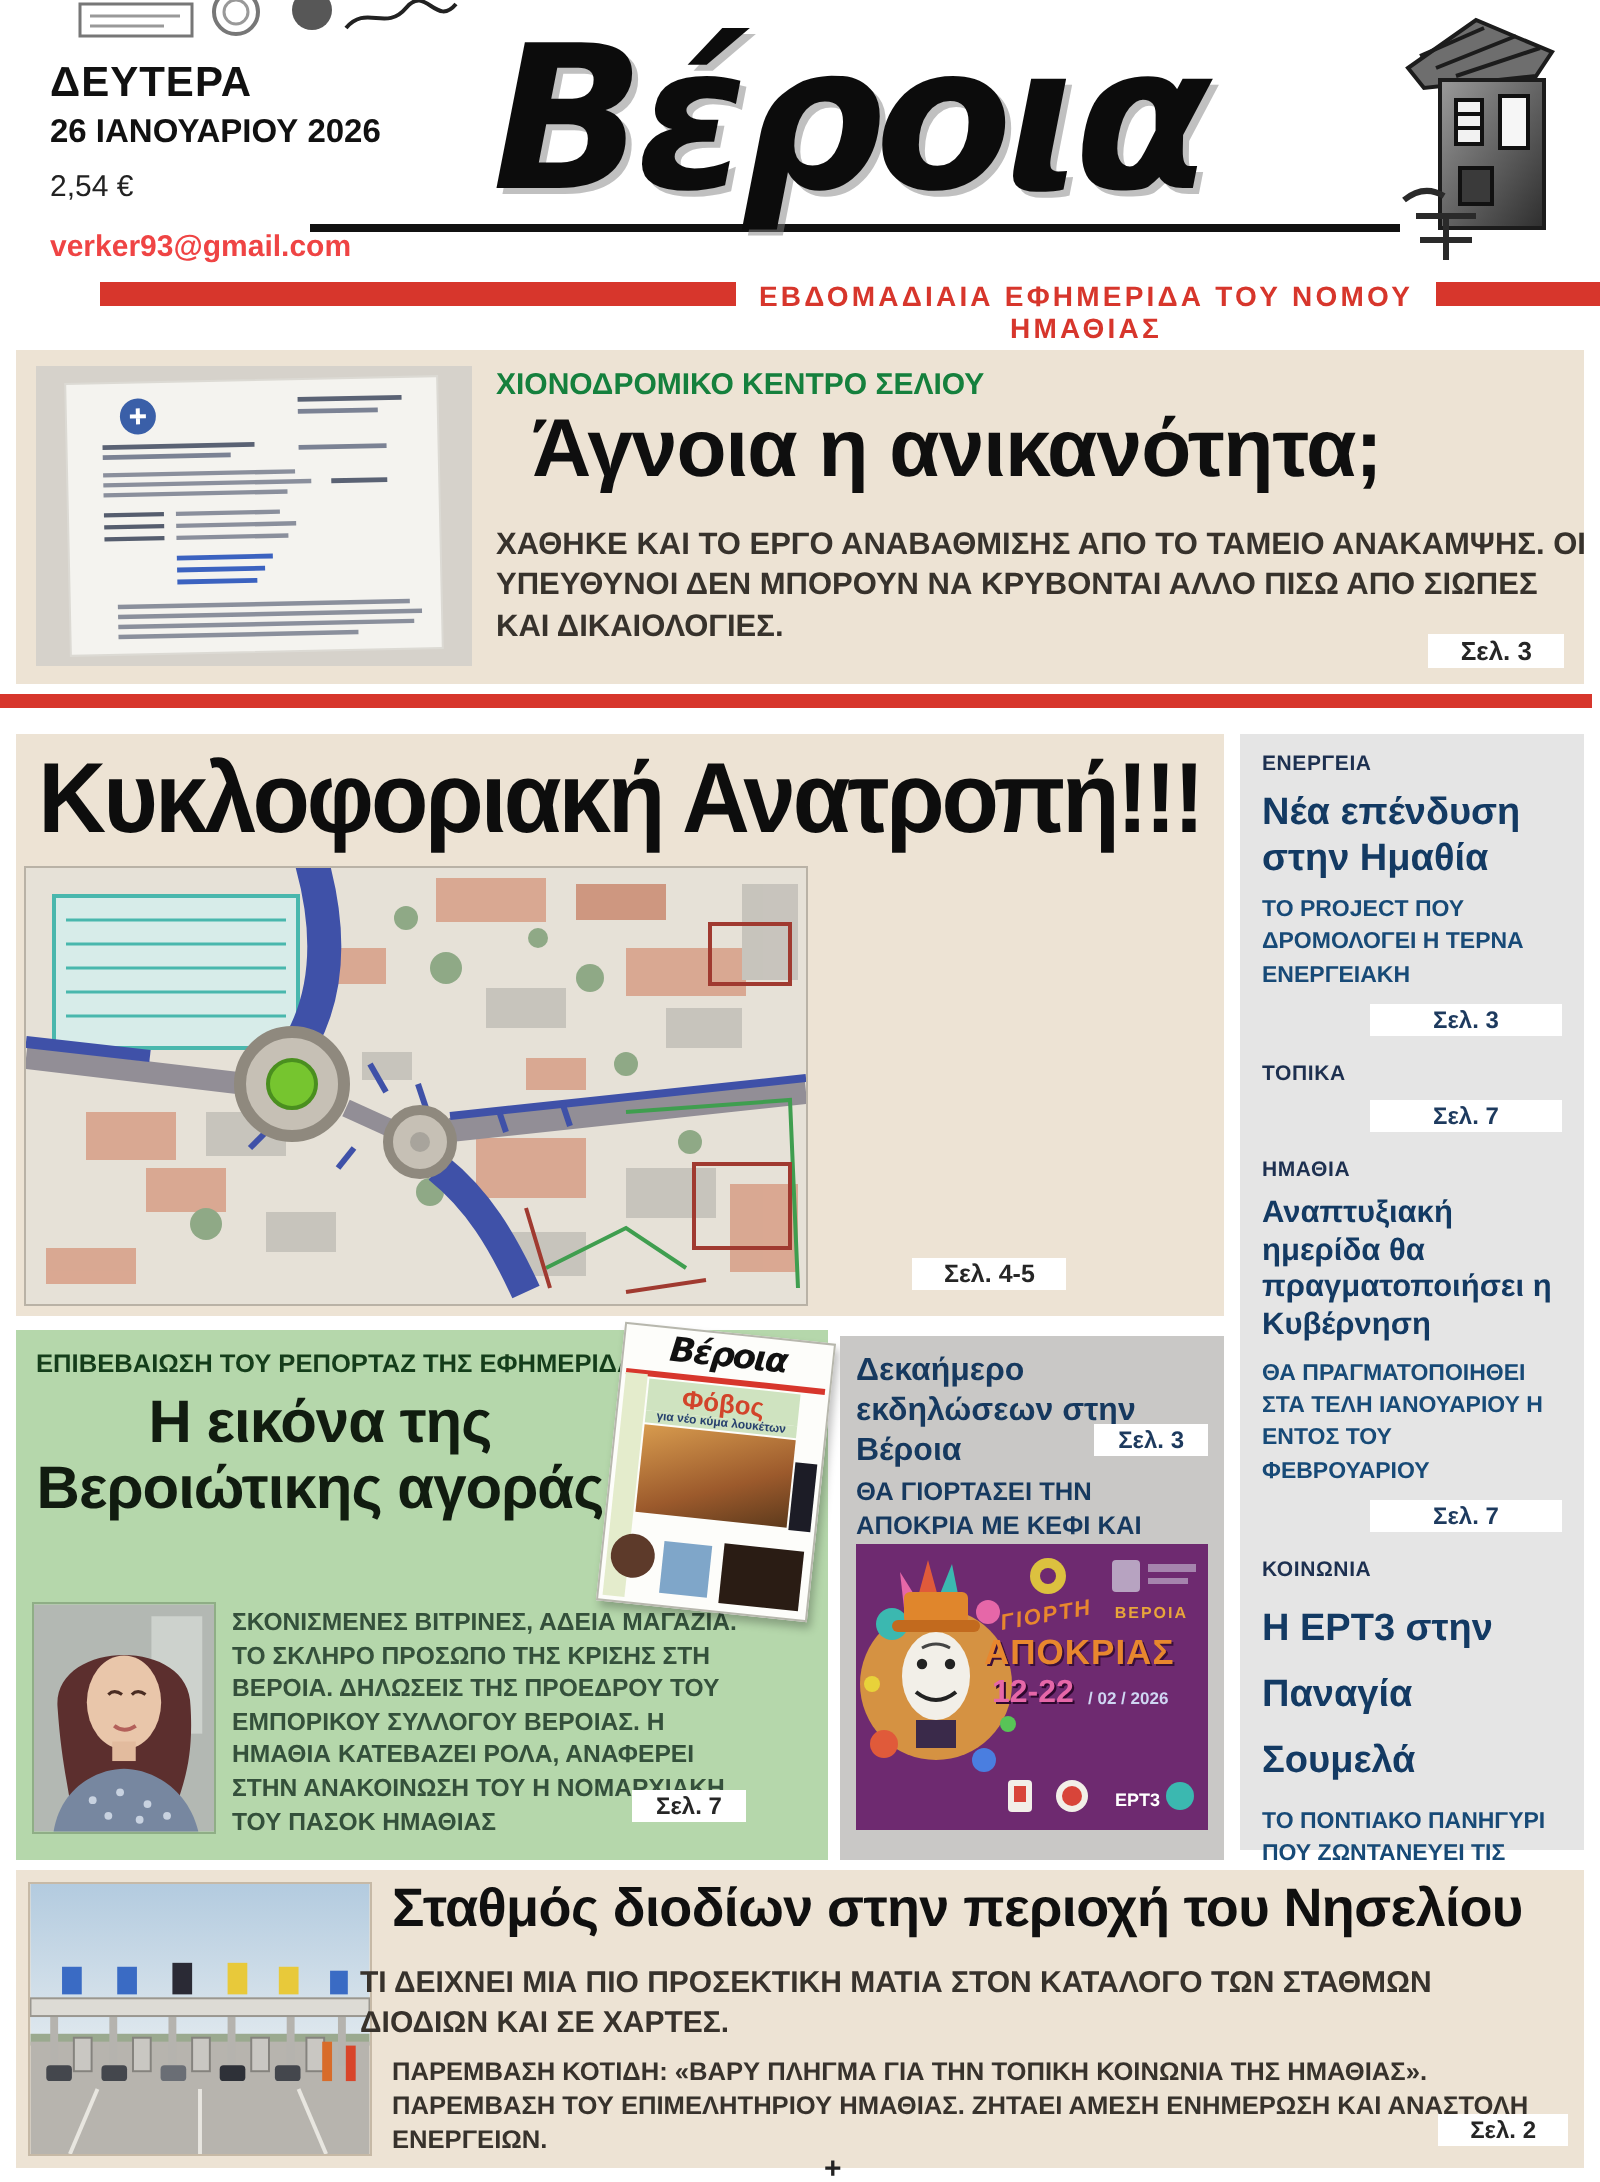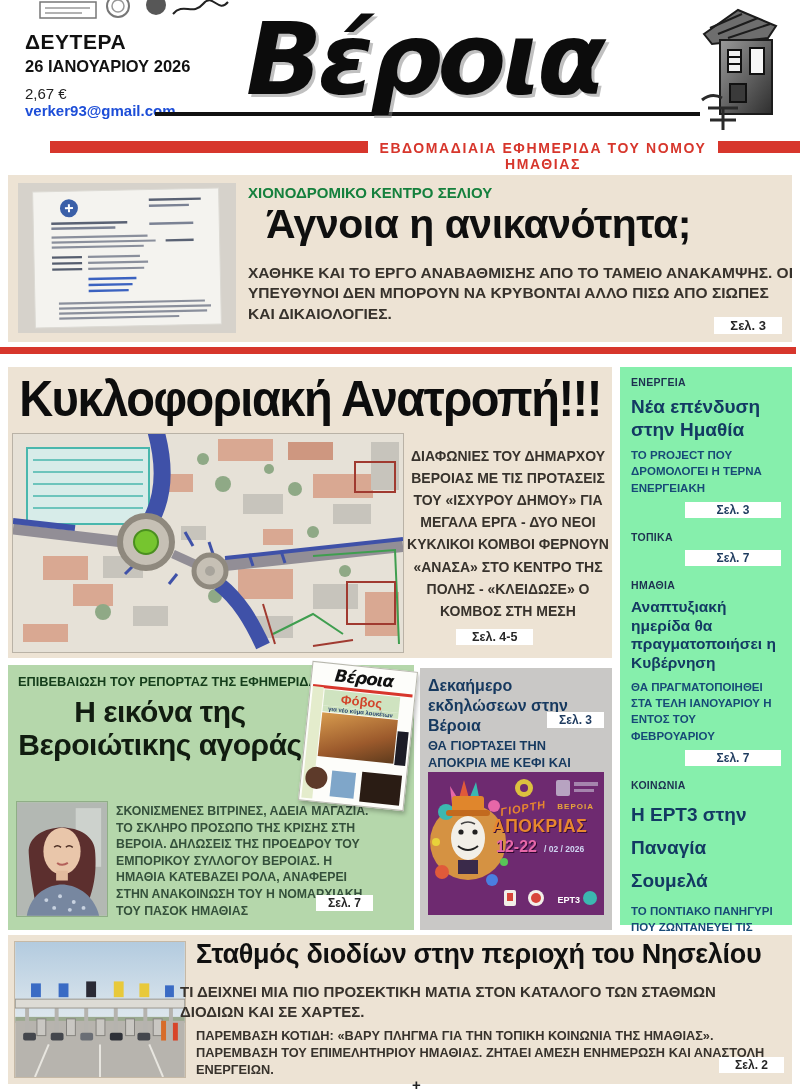--- a/index.html
+++ b/index.html
@@ -6,21 +6,21 @@
   html,body { background:#fff; }
   body { font-family:"Liberation Sans", sans-serif; }
   #page { position:relative; width:800px; height:1091px; background:#fff; overflow:hidden; }
 
   
   .stamps { position:absolute; left:38px; top:0; width:260px; height:24px; overflow:hidden; }
   .issue-info { position:absolute; left:25px; top:30px; width:200px; color:#111; }
   .issue-info .day { font-size:21px; font-weight:bold; letter-spacing:.5px; }
   .issue-info .date, .issue-info .num { font-size:16.5px; font-weight:bold; margin-top:3px; }
   .issue-info .price { font-size:15px; margin-top:9px; color:#222; }
-  .issue-info .email { display:block; font-size:15px; font-weight:bold; color:#1d4ed8; margin-top:0; text-decoration:none; }
+  .issue-info .email { display:block; font-size:15px; font-weight:bold; color:#ef4444; margin-top:13px; text-decoration:none; }
   .mast-rule { position:absolute; left:155px; top:112px; width:545px; height:4px; background:#111; }
   .mast-title { position:absolute; left:150px; top:2px; width:548px; text-align:center;
     font-family:"DejaVu Sans", sans-serif; font-style:italic; font-weight:bold; font-size:100px;
     line-height:1.15; color:#0c0c0c; letter-spacing:-4px; text-shadow:3px 3px 0 rgba(130,130,130,.5); }
   .house { position:absolute; left:698px; top:4px; }
   .tagline-row { position:absolute; left:0; top:140px; width:800px; height:14px;margin-left:42px; }
   .redbar { position:absolute; top:1px; height:12px; background:#d7362c; }
   .redbar.l { left:8px; width:318px; }
   .redbar.r { left:676px; width:118px; }
   .tagline { position:absolute; left:328px; top:0; width:346px; text-align:center;
@@ -48,21 +48,21 @@
   
   #main-story { left:8px; top:367px; width:604px; height:291px; }
   #main-story h1 { position:absolute; left:0; top:4px; width:100%; text-align:center;
     font-size:47px; color:#0d0d0d; letter-spacing:-1.5px; transform:scaleY(1.06); }
   #main-story .mapwrap { position:absolute; left:4px; top:66px; width:392px; height:220px; border:1px solid #b9b2a6; }
   #main-story .summary { position:absolute; left:398px; top:78px; width:204px; text-align:center;
     font-size:14px; font-weight:bold; color:#37322c; line-height:1.58; }
   #main-story .badge { position:absolute; left:448px; top:262px; font-size:12.5px; }
 
   
-  #right-col { left:620px; top:367px; width:172px; height:558px; background:#86efac; padding:9px 11px; }
+  #right-col { left:620px; top:367px; width:172px; height:558px; background:#e5e5e5; padding:9px 11px; }
   #right-col .sec { margin-bottom:13px; }
   #right-col .kicker { font-size:10.5px; color:#1d3050; letter-spacing:.3px; margin-bottom:7px; }
   #right-col h2 { color:#133a63; line-height:1.22; }
   #right-col .s1 h2 { font-size:19px; }
   #right-col .s2 h2 { font-size:17px; }
   #right-col .s3 h2 { font-size:15.5px; }
   #right-col .s4 h2 { font-size:19px; line-height:1.75; }
   #right-col .sub { font-size:11.5px; font-weight:bold; color:#174a77; line-height:1.4; margin-top:6px; }
   #right-col .badge { display:block; width:96px; margin:6px 0 0 auto; text-align:center;
     font-size:12px; color:#1d3a5e; padding:1px 0; }
@@ -135,21 +135,21 @@
       <circle cx="80" cy="6" r="11" fill="none" stroke="#777" stroke-width="2"></circle>
       <circle cx="80" cy="6" r="6" fill="none" stroke="#999" stroke-width="1.5"></circle>
       <circle cx="118" cy="5" r="10" fill="#3a3a3a" opacity=".85"></circle>
       <path d="M135,14 C145,2 155,16 165,4 S180,14 190,2" fill="none" stroke="#222" stroke-width="2"></path>
     </svg>
   </div>
 
   <div class="issue-info">
     <div class="day">ΔΕΥΤΕΡΑ</div>
     <div class="date">26 ΙΑΝΟΥΑΡΙΟΥ 2026</div>
-    <div class="price">2,67 €</div>
+    <div class="price">2,54 €</div>
     <a class="email" href="#">verker93@gmail.com</a>
   </div>
 
   <div class="mast-rule"></div>
   <div class="mast-title">Βέροια</div>
 
   <svg class="house" width="82" height="132" viewBox="0 0 82 132">
     <defs>
       <linearGradient id="hg" x1="0" y1="0" x2="1" y2="1">
         <stop offset="0" stop-color="#9a9a9a"></stop>
@@ -283,21 +283,20 @@
           <path d="M300,122 L382,116 L386,210"></path>
           <path d="M260,200 L300,180 L330,200"></path>
         </g>
         <g fill="none" stroke="#a03a30" stroke-width="2">
           <rect x="334" y="148" width="48" height="42"></rect>
           <path d="M250,170 L262,210 M300,212 L340,206"></path>
           <rect x="342" y="28" width="40" height="30"></rect>
         </g>
       </svg>
     </div>
-    <div class="summary">ΔΙΑΦΩΝΙΕΣ ΤΟΥ ΔΗΜΑΡΧΟΥ ΒΕΡΟΙΑΣ ΜΕ ΤΙΣ ΠΡΟΤΑΣΕΙΣ ΤΟΥ «ΙΣΧΥΡΟΥ ΔΗΜΟΥ» ΓΙΑ ΜΕΓΑΛΑ ΕΡΓΑ - ΔΥΟ ΝΕΟΙ ΚΥΚΛΙΚΟΙ ΚΟΜΒΟΙ ΦΕΡΝΟΥΝ «ΑΝΑΣΑ» ΣΤΟ ΚΕΝΤΡΟ ΤΗΣ ΠΟΛΗΣ  - «ΚΛΕΙΔΩΣΕ» Ο ΚΟΜΒΟΣ ΣΤΗ ΜΕΣΗ</div>
     <span class="badge">Σελ. 4-5</span>
   </div>
 
   <div id="right-col" class="panel">
     <div class="sec s1">
       <div class="kicker">ΕΝΕΡΓΕΙΑ</div>
       <h2>Νέα επένδυση στην Ημαθία</h2>
       <div class="sub">ΤΟ PROJECT ΠΟΥ ΔΡΟΜΟΛΟΓΕΙ Η ΤΕΡΝΑ ΕΝΕΡΓΕΙΑΚΗ</div>
       <span class="badge">Σελ. 3</span>
     </div>

